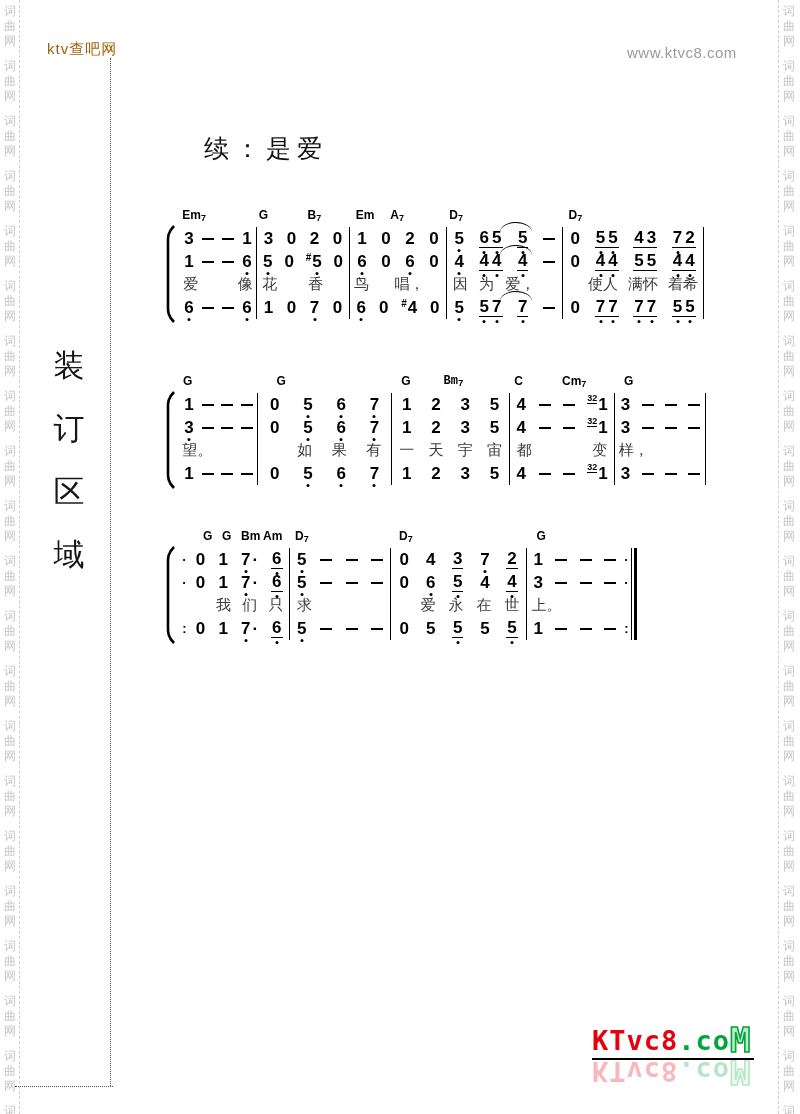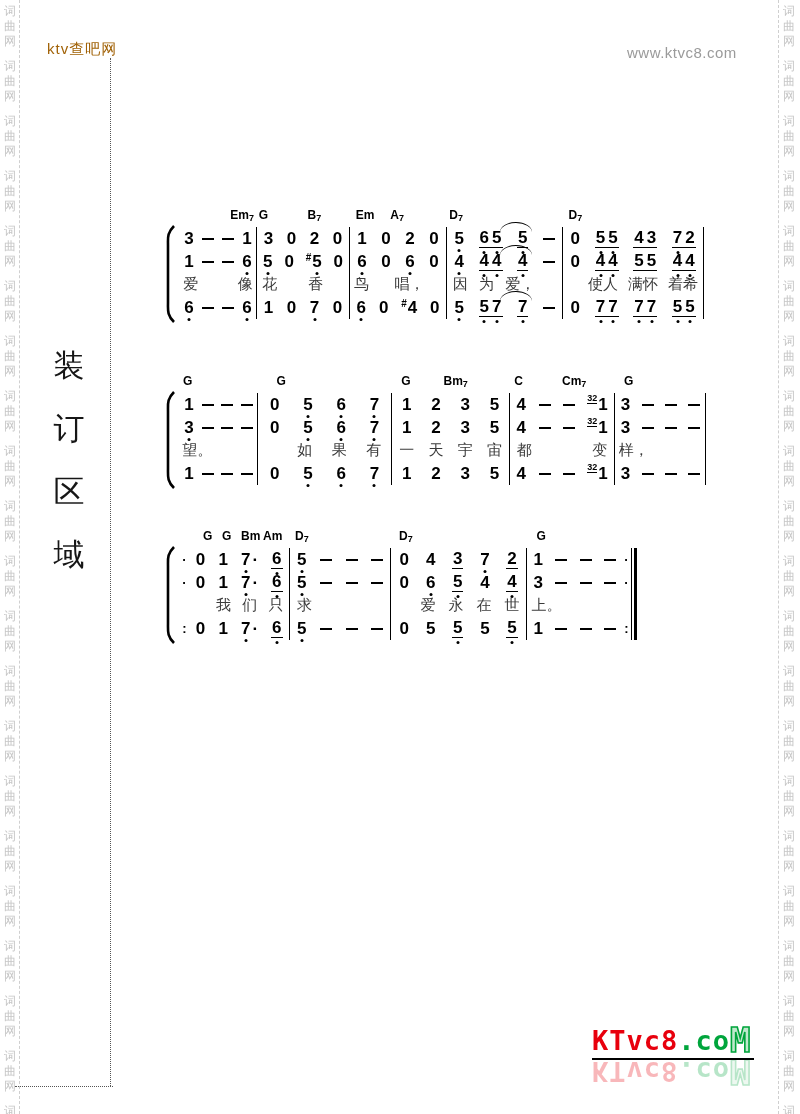--- a/index.html
+++ b/index.html
@@ -283,35 +283,36 @@
       </div>
     </div>
   <div class="vline left"></div>
   <div class="vline right"></div>
 
   <div class="sitebadge">ktv查吧网</div>
   <div class="siteurl">www.ktvc8.com</div>
   <div class="bindline"></div>
   <div class="bindline-bottom"></div>
 
+  <div class="songtitle">续：是爱</div>
 
   <div class="binding" id="binding">
       <div class="bchar">装</div>
       <div class="bchar">订</div>
       <div class="bchar">区</div>
       <div class="bchar">域</div>
     </div>
 
   <div id="score">
       <div class="system" style="top: 205px; left: 163px;">
         <svg width="13" height="98" class="brace">
           <path d="M11,1 C4,8 5,13 5,20 L5,78 C5,85 4,90 11,97" fill="none" stroke="#000" stroke-width="2.6"></path>
         </svg>
         <div class="measure" style="width: 76px;">
-          <span class="chord" style="left: 3%; margin-left: 48px;">Em<span class="sub">7</span></span>
+          <span class="chord" style="left: 3%;">Em<span class="sub">7</span></span>
           <div class="vrow">
             <span class="cell">
               <span class="nt">3</span>
             </span>
             <span class="cell">
               <span class="dash"></span>
             </span>
             <span class="cell">
               <span class="dash"></span>
             </span>
@@ -713,21 +714,21 @@
               <span class="nt low">6</span>
             </span>
             <span class="cell">
               <span class="nt low">7</span>
             </span>
           </div>
         </div>
         <div class="bar"></div>
         <div class="measure" style="width: 117px;">
           <span class="chord" style="left: 8%;">G</span>
-          <span class="chord" style="left: 44%;">Bm<span class="sub">7</span></span>
+          <span class="chord" style="left: 44%; font-family: Liberation Mono, monospace;">Bm<span class="sub">7</span></span>
           <div class="vrow">
             <span class="cell">
               <span class="nt">1</span>
             </span>
             <span class="cell">
               <span class="nt">2</span>
             </span>
             <span class="cell">
               <span class="nt">3</span>
             </span>

